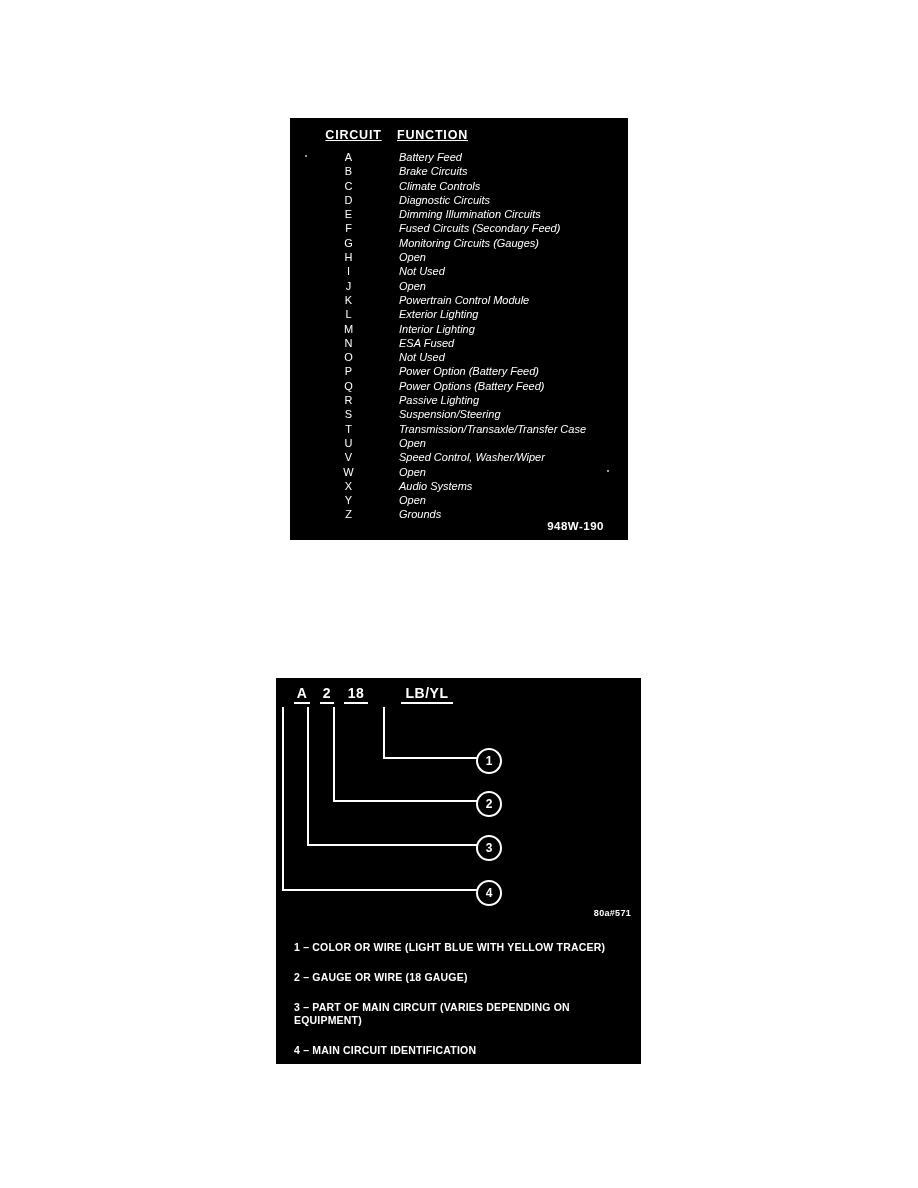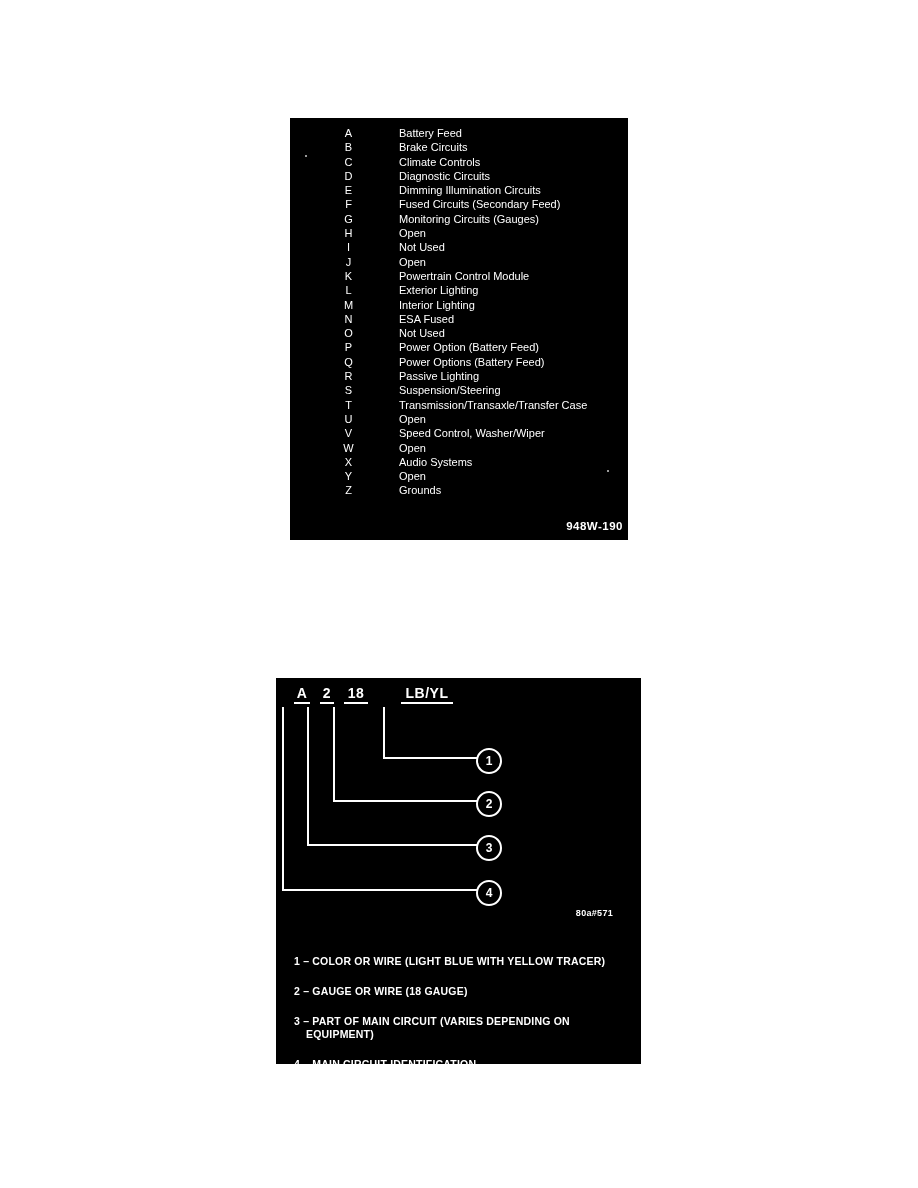--- a/index.html
+++ b/index.html
@@ -58,24 +58,25 @@
     width: 105px;
     text-align: center;
     font-size: 11px;
     padding-left: 12px;
     box-sizing: border-box;
   }
   #circuit-figure .cell-function {
     font-size: 11px;
     margin-left: 4px;
     white-space: nowrap;
+    font-style: italic;
   }
   #circuit-figure .fig-code {
     position: absolute;
-    right: 5px;
+    right: 24px;
     bottom: 8px;
     font-size: 11.5px;
     font-weight: bold;
     letter-spacing: 0.5px;
   }
 
   
   #wire-figure {
     position: absolute;
     left: 276px;
@@ -131,57 +132,60 @@
     text-align: center;
     background: #000000;
   }
   #wire-figure .c1 { left: 200px; top: 70px; }
   #wire-figure .c2 { left: 200px; top: 113px; }
   #wire-figure .c3 { left: 200px; top: 157px; }
   #wire-figure .c4 { left: 200px; top: 202px; }
 
   #wire-figure .fig-code2 {
     position: absolute;
-    right: 28px;
+    right: 10px;
     top: 230px;
     font-size: 9px;
     letter-spacing: 0.3px;
     font-weight: bold;
   }
 
   #wire-figure .legend {
     position: absolute;
     left: 18px;
-    top: 277px;
+    top: 263px;
     width: 330px;
   }
   #wire-figure .legend-item {
     font-size: 10.5px;
     font-weight: bold;
     letter-spacing: 0.2px;
     margin-bottom: 17px;
     line-height: 13px;
   }
   #wire-figure .legend-item .cont {
     display: block;
-    margin-left: 12px;
   }
 
   
   .speck {
     position: absolute;
     background: #9a9a9a;
     width: 2px;
     height: 2px;
   }
 </style>
 </head>
 <body>
 
 <div id="circuit-figure">
+  <div class="table-head">
+    <div class="head-circuit">CIRCUIT</div>
+    <div class="head-function">FUNCTION</div>
+  </div>
   <div class="rows">
     <div class="row">
         <div class="cell-letter">A</div>
         <div class="cell-function">Battery Feed</div>
       </div>
     <div class="row">
         <div class="cell-letter">B</div>
         <div class="cell-function">Brake Circuits</div>
       </div>
     <div class="row">

